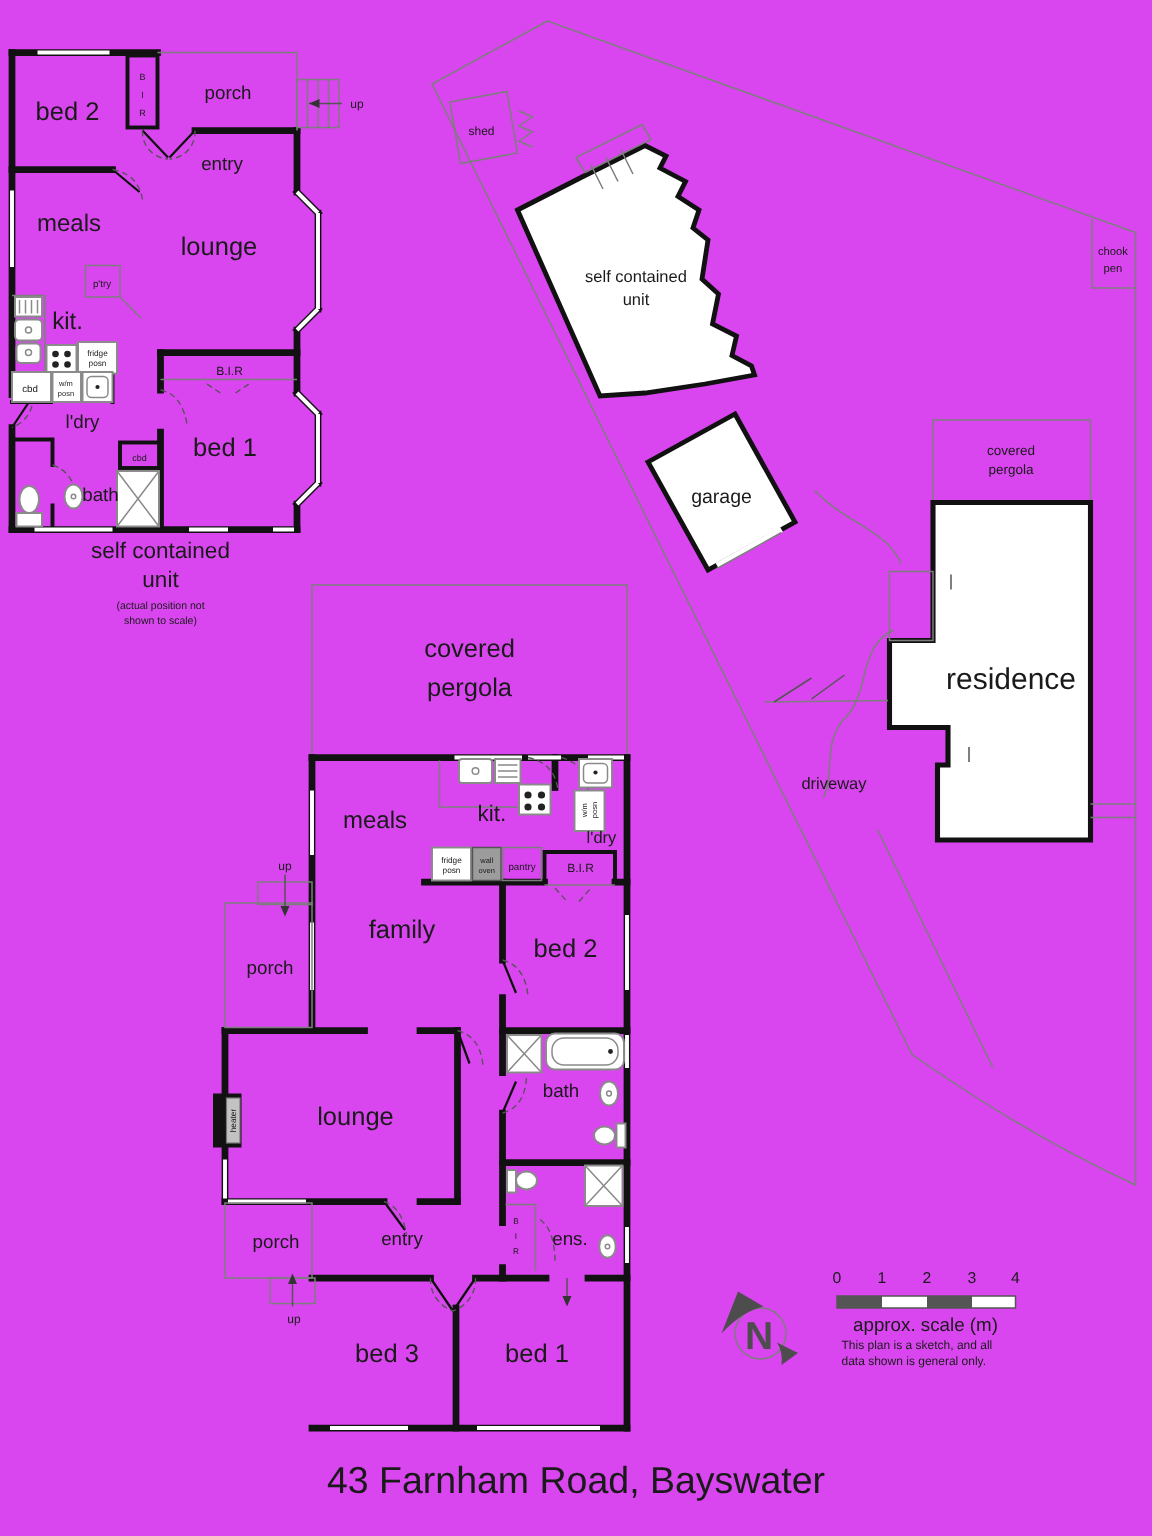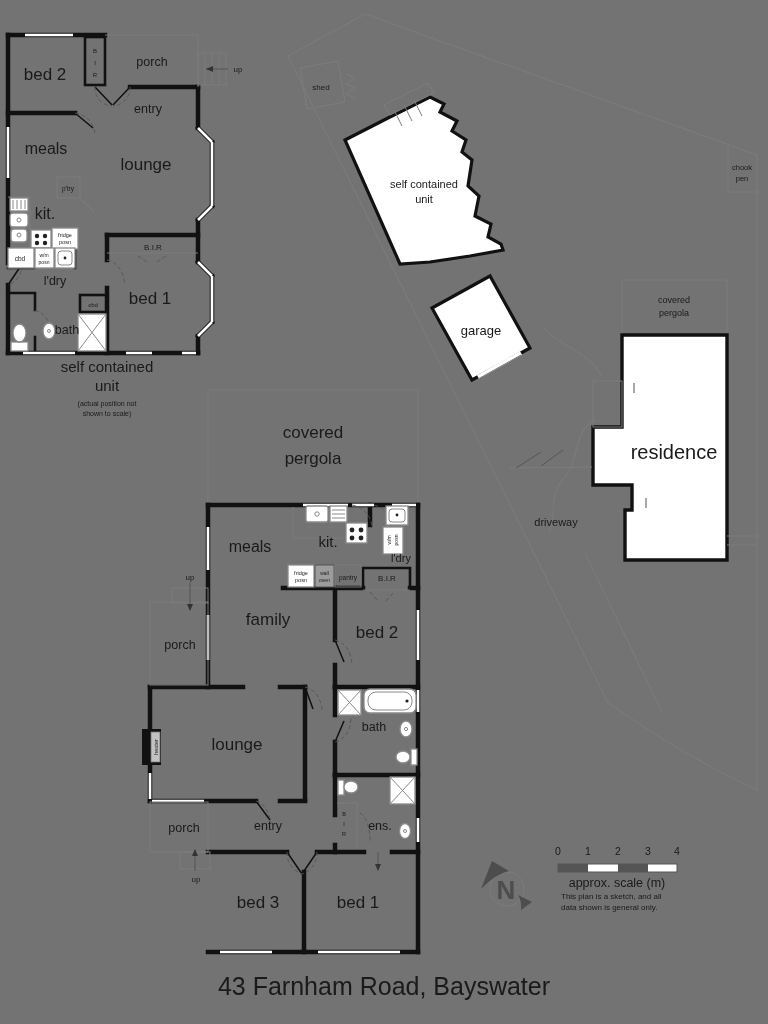--- a/index.html
+++ b/index.html
@@ -1,16 +1,16 @@
 <!DOCTYPE html>
 <html><head>
 <meta charset="utf-8">
 <style>
   html,body{margin:0;padding:0;background:#fff;}
-  .stage{position:relative;width:768px;height:1024px;background:#737373;overflow:hidden;}
+  .stage{position:relative;width:768px;height:1024px;background:#d946ef;overflow:hidden;}
   svg{display:block;}
   text{font-family:"Liberation Sans","DejaVu Sans",sans-serif;fill:#1a1a1a;text-anchor:middle;}
   .s5{font-size:5px}.s55{font-size:5.5px}.s6{font-size:6px}.s65{font-size:6.5px}
   .s7{font-size:7px}.s75{font-size:7.5px}.s8{font-size:8px}.s9{font-size:9px}
   .s10{font-size:10.5px}.s11{font-size:11px}.s12{font-size:12.5px}.s13{font-size:13px}
   .s15{font-size:15px}.s16{font-size:16px}.s17{font-size:17px}.s20{font-size:20px}
   .s24{font-size:25px}
   .wall{fill:none;stroke:#111;stroke-width:4.5;stroke-linecap:square}
   .wall3{fill:none;stroke:#111;stroke-width:2.6;stroke-linecap:square}
   .thin{fill:none;stroke:#7d7d7d;stroke-width:1}

